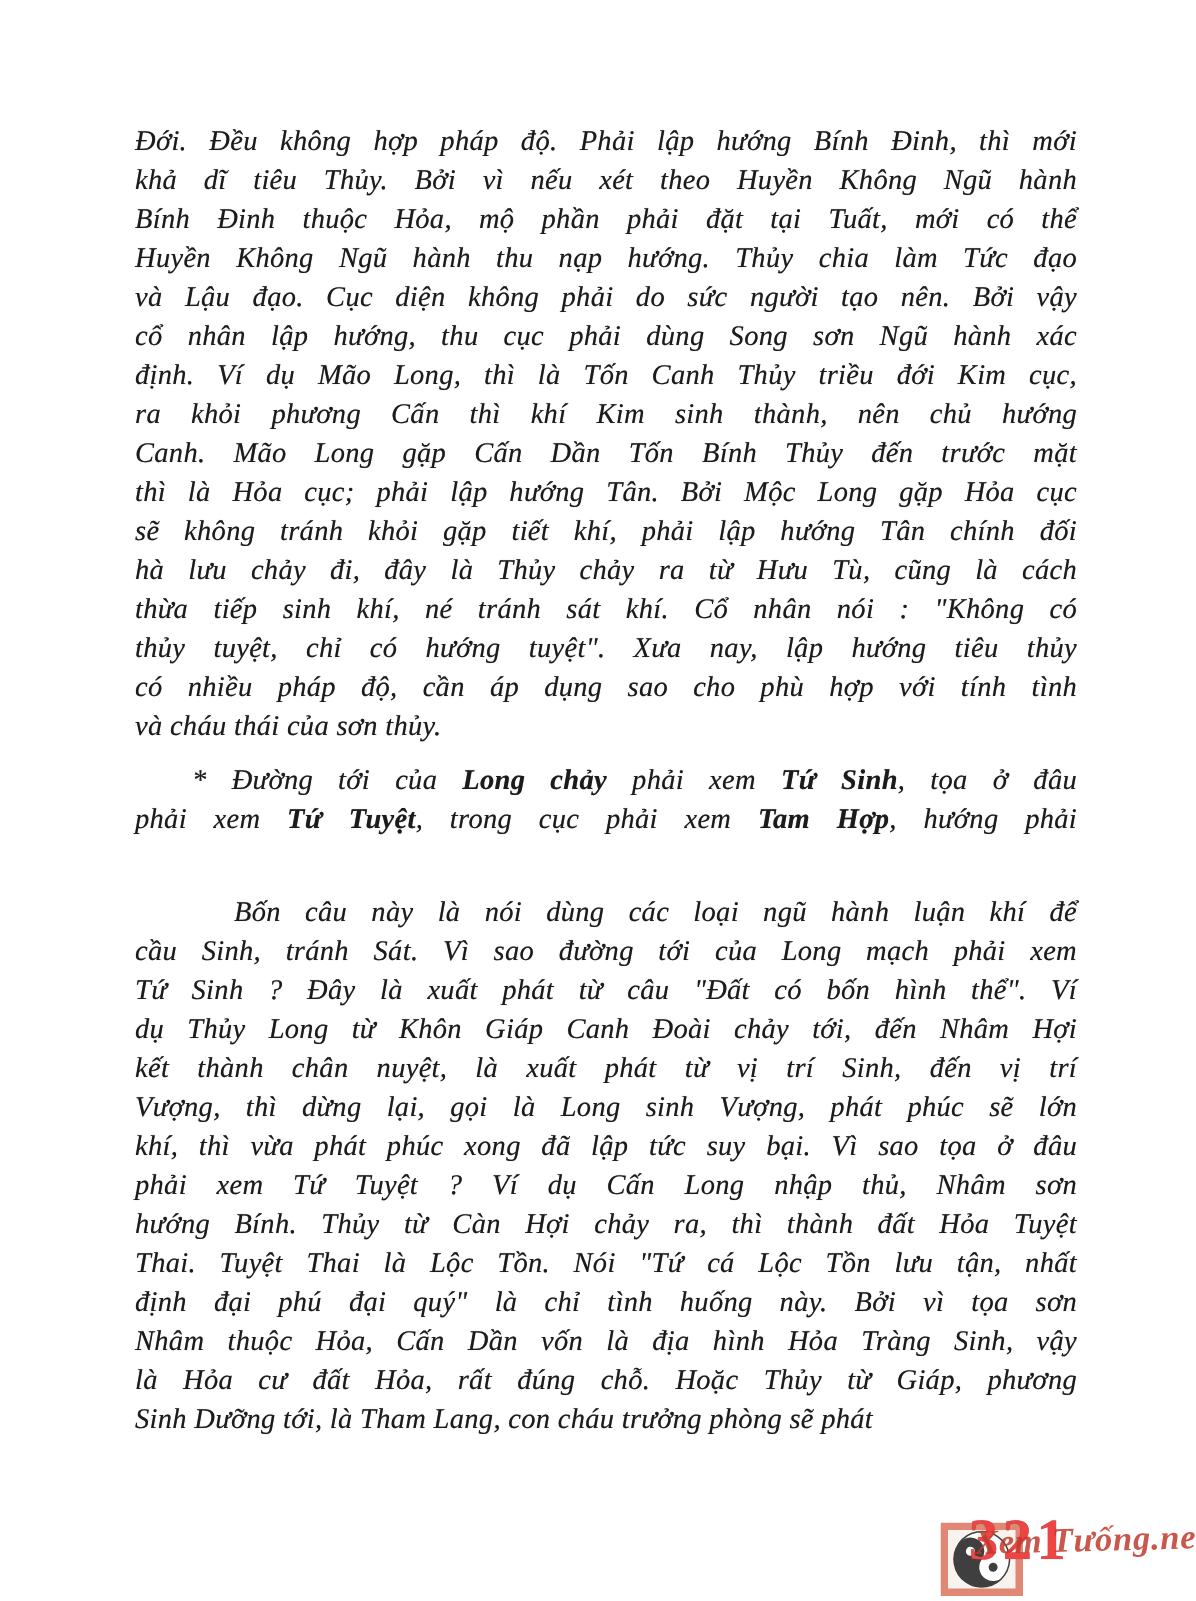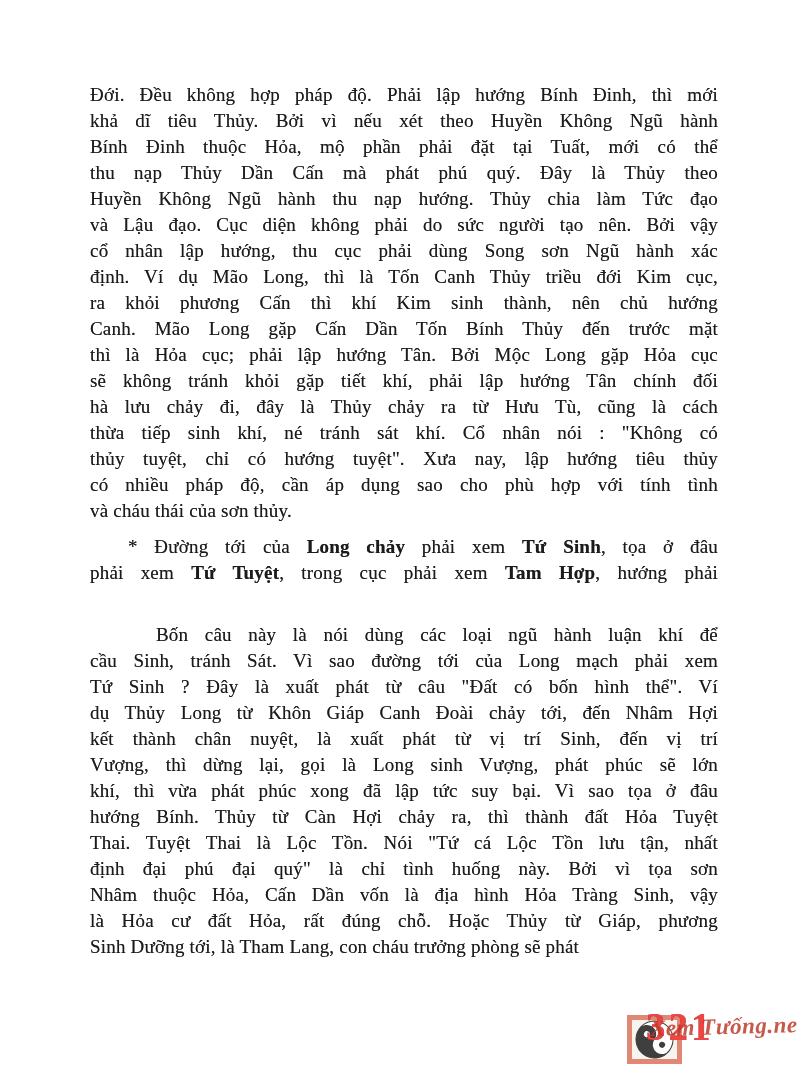--- a/index.html
+++ b/index.html
@@ -7,21 +7,21 @@
     width:797px;height:1067px;position:relative;overflow:hidden;
     background:#ffffff;
     font-family:"Liberation Serif","DejaVu Serif",serif;
   }
   .text-block{
     position:absolute;left:90px;top:82px;width:628px;
     color:#1b1b1b;font-size:19px;line-height:26px;
     text-shadow:0 0 0.5px rgba(0,0,0,0.55);
     letter-spacing:0.2px;
   }
-  .para{margin:0;}
+  .para{margin:0;font-style:italic;}
   .para2{margin-top:10px;}
   .para3{margin-top:8px;}
   .line{text-align:justify;text-align-last:justify;white-space:normal;}
   .line.last{text-align-last:left;}
   .indent-sm{text-indent:38px;}
   .indent-lg{text-indent:66px;margin-top:36px;}
   .kw{font-weight:700;}
   .footer-number{
     position:absolute;left:646px;top:1004px;z-index:2;
     font-size:39px;font-weight:700;color:#ef4444;letter-spacing:3px;
@@ -38,21 +38,20 @@
 </style>
 </head>
 <body>
 
 <div class="text-block">
 
   <div class="para para1">
     <div class="line">Đới. Đều không hợp pháp độ. Phải lập hướng Bính Đinh, thì mới</div>
     <div class="line">khả dĩ tiêu Thủy. Bởi vì nếu xét theo Huyền Không Ngũ hành</div>
     <div class="line">Bính Đinh thuộc Hỏa, mộ phần phải đặt tại Tuất, mới có thể</div>
-    <div class="line">thu nạp Thủy Dần Cấn mà phát phú quý. Đây là Thủy theo</div>
     <div class="line">Huyền Không Ngũ hành thu nạp hướng. Thủy chia làm Tức đạo</div>
     <div class="line">và Lậu đạo. Cục diện không phải do sức người tạo nên. Bởi vậy</div>
     <div class="line">cổ nhân lập hướng, thu cục phải dùng Song sơn Ngũ hành xác</div>
     <div class="line">định. Ví dụ Mão Long, thì là Tốn Canh Thủy triều đới Kim cục,</div>
     <div class="line">ra khỏi phương Cấn thì khí Kim sinh thành, nên chủ hướng</div>
     <div class="line">Canh. Mão Long gặp Cấn Dần Tốn Bính Thủy đến trước mặt</div>
     <div class="line">thì là Hỏa cục; phải lập hướng Tân. Bởi Mộc Long gặp Hỏa cục</div>
     <div class="line">sẽ không tránh khỏi gặp tiết khí, phải lập hướng Tân chính đối</div>
     <div class="line">hà lưu chảy đi, đây là Thủy chảy ra từ Hưu Tù, cũng là cách</div>
     <div class="line">thừa tiếp sinh khí, né tránh sát khí. Cổ nhân nói : "Không có</div>
@@ -67,20 +66,21 @@
   </div>
 
   <div class="para para3">
     <div class="line indent-lg">Bốn câu này là nói dùng các loại ngũ hành luận khí để</div>
     <div class="line">cầu Sinh, tránh Sát. Vì sao đường tới của Long mạch phải xem</div>
     <div class="line">Tứ Sinh ? Đây là xuất phát từ câu "Đất có bốn hình thể". Ví</div>
     <div class="line">dụ Thủy Long từ Khôn Giáp Canh Đoài chảy tới, đến Nhâm Hợi</div>
     <div class="line">kết thành chân nuyệt, là xuất phát từ vị trí Sinh, đến vị trí</div>
     <div class="line">Vượng, thì dừng lại, gọi là Long sinh Vượng, phát phúc sẽ lớn</div>
     <div class="line">khí, thì vừa phát phúc xong đã lập tức suy bại. Vì sao tọa ở đâu</div>
+    <div class="line">phải xem Tứ Tuyệt ? Ví dụ Cấn Long nhập thủ, Nhâm sơn</div>
     <div class="line">hướng Bính. Thủy từ Càn Hợi chảy ra, thì thành đất Hỏa Tuyệt</div>
     <div class="line">Thai. Tuyệt Thai là Lộc Tồn. Nói "Tứ cá Lộc Tồn lưu tận, nhất</div>
     <div class="line">định đại phú đại quý" là chỉ tình huống này. Bởi vì tọa sơn</div>
     <div class="line">Nhâm thuộc Hỏa, Cấn Dần vốn là địa hình Hỏa Tràng Sinh, vậy</div>
     <div class="line">là Hỏa cư đất Hỏa, rất đúng chỗ. Hoặc Thủy từ Giáp, phương</div>
     <div class="line last">Sinh Dưỡng tới, là Tham Lang, con cháu trưởng phòng sẽ phát</div>
   </div>
 
 </div>
 

